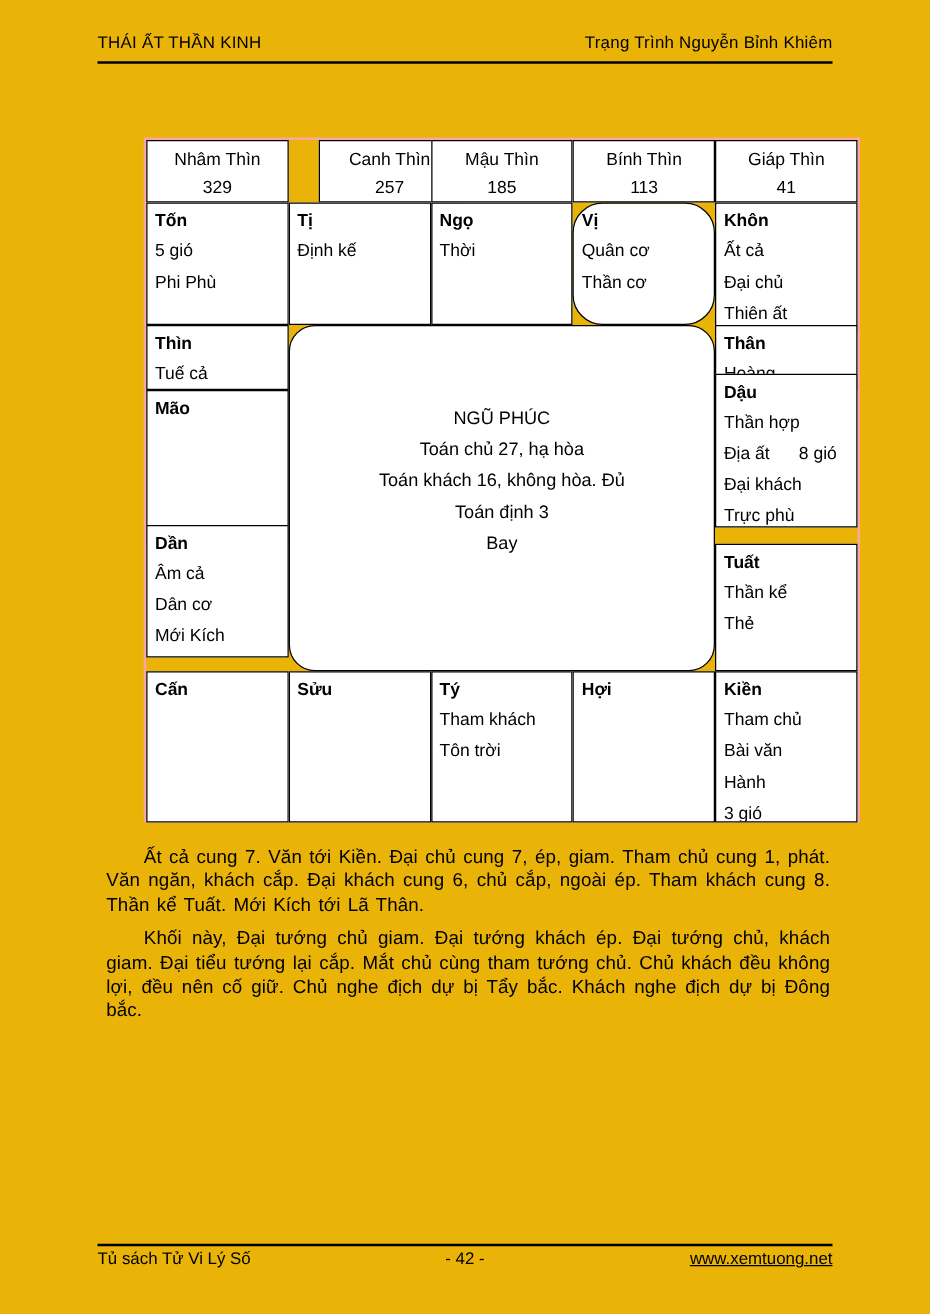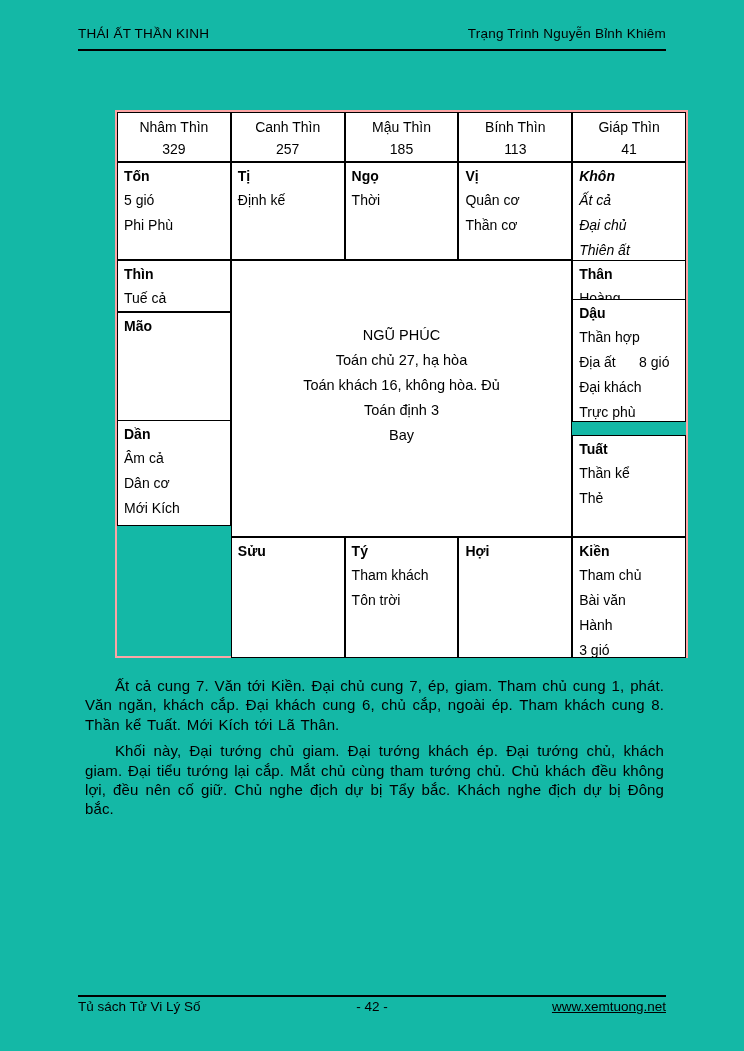--- a/index.html
+++ b/index.html
@@ -1,20 +1,20 @@
 <!DOCTYPE html>
 <html><head>
 <meta charset="utf-8">
 <style>
   * { margin:0; padding:0; box-sizing:border-box; }
   html,body { background:#e8e8e8; }
   .page {
     position:relative;
     width:744px; height:1051px;
-    background:#14b8a6;
+    background:#eab308;
     font-family:"Liberation Sans","DejaVu Sans",sans-serif;
     color:#000;
     overflow:hidden;
     margin:0 auto;
   }
 
   
   .page-header {
     position:absolute; left:78px; top:26px; width:588px;
     display:flex; justify-content:space-between; align-items:flex-end;
@@ -41,21 +41,21 @@
   .cell {
     position:absolute; border:1px solid #000; background:#fff;
     padding:2px 4px 0 6px; overflow:hidden;
   }
   .cell-title { font-weight:bold; line-height:23px; white-space:pre-wrap; }
   .cell-line  { line-height:25px; white-space:pre-wrap; }
   .year-cell  { text-align:center; padding:3px 2px 0 2px; }
   .year-cell .yname, .year-cell .ynum { line-height:22px; }
   .center-cell {
     display:flex; flex-direction:column; justify-content:center; align-items:center;
-    font-size:14.5px; padding:0 0 26px 0;
+    font-size:14.5px; padding:0 0 26px 0;border-radius:21px;
   }
   .center-cell .cell-line { text-align:center; line-height:25px; }
 
   
   .c0{left:0;width:20%;} .c1{left:20%;width:20%;} .c2{left:40%;width:20%;}
   .c3{left:60%;width:20%;} .c4{left:80%;width:20%;}
 
   
   .body-text {
     position:absolute; left:85px; top:676px; width:579px;
@@ -74,21 +74,21 @@
     <span>Trạng Trình Nguyễn Bỉnh Khiêm</span>
   </header>
   <div class="header-rule"></div>
 
   <div class="chart-table">
 
     <div class="cell year-cell c0" style="top:0;height:50px;">
       <div class="yname">Nhâm Thìn</div>
       <div class="ynum">329</div>
     </div>
-    <div class="cell year-cell c1" style="top:0;height:50px;">
+    <div class="cell year-cell c1" style="top:0;height:50px;margin-left:24px;">
       <div class="yname">Canh Thìn</div>
       <div class="ynum">257</div>
     </div>
     <div class="cell year-cell c2" style="top:0;height:50px;">
       <div class="yname">Mậu Thìn</div>
       <div class="ynum">185</div>
     </div>
     <div class="cell year-cell c3" style="top:0;height:50px;">
       <div class="yname">Bính Thìn</div>
       <div class="ynum">113</div>
@@ -110,28 +110,28 @@
       <div>
           <div class="cell-line">Định kế</div>
         </div>
     </div>
     <div class="cell c2" style="top:50px;height:98px;">
       <div class="cell-title">Ngọ</div>
       <div>
           <div class="cell-line">Thời</div>
         </div>
     </div>
-    <div class="cell c3" style="top:50px;height:98px;">
+    <div class="cell c3" style="top:50px;height:98px;border-radius:24px;">
       <div class="cell-title">Vị</div>
       <div>
           <div class="cell-line">Quân cơ</div>
           <div class="cell-line">Thần cơ</div>
         </div>
     </div>
-    <div class="cell c4" style="top:50px;height:104px;font-style:italic;">
+    <div class="cell c4" style="top:50px;height:104px;">
       <div class="cell-title">Khôn</div>
       <div>
           <div class="cell-line">Ất cả</div>
           <div class="cell-line">Đại chủ</div>
           <div class="cell-line">Thiên ất</div>
         </div>
     </div>
 
     <div class="cell c0" style="top:148px;height:52px;">
       <div class="cell-title">Thìn</div>
@@ -178,20 +178,24 @@
         </div>
     </div>
     <div class="cell c4" style="top:323px;height:102px;">
       <div class="cell-title">Tuất</div>
       <div>
           <div class="cell-line">Thần kể</div>
           <div class="cell-line">Thẻ</div>
         </div>
     </div>
 
+    <div class="cell c0" style="top:425px;height:121px;">
+      <div class="cell-title">Cấn</div>
+      <div></div>
+    </div>
     <div class="cell c1" style="top:425px;height:121px;">
       <div class="cell-title">Sửu</div>
       <div></div>
     </div>
     <div class="cell c2" style="top:425px;height:121px;">
       <div class="cell-title">Tý</div>
       <div>
           <div class="cell-line">Tham khách</div>
           <div class="cell-line">Tôn trời</div>
         </div>

